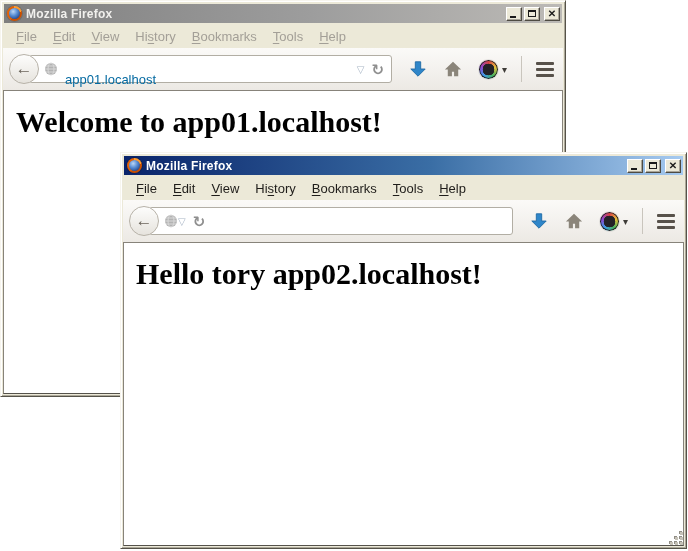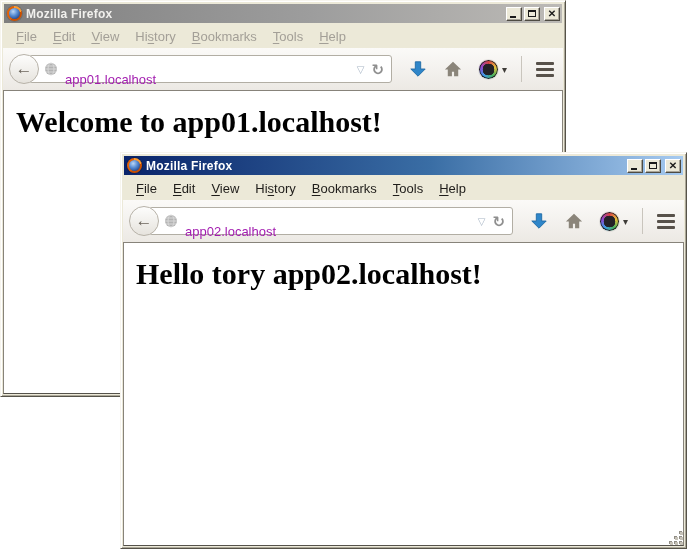--- a/index.html
+++ b/index.html
@@ -46,21 +46,21 @@
   
   .toolbar{height:42px;flex:0 0 42px;display:flex;align-items:center;
     background:linear-gradient(#fbfaf8,#ece9e4);padding:0 9px 0 6px;position:relative;}
   .back-btn{width:30px;height:30px;border-radius:50%;flex:0 0 30px;z-index:2;margin-right:-10px;
     background:linear-gradient(#fdfdfc,#e6e3dd);border:1px solid #b7b2a8;box-sizing:border-box;
     display:flex;align-items:center;justify-content:center;}
   .back-arrow{font-size:17px;font-weight:bold;color:#6b655c;line-height:1;transform:translateY(-1px);}
   .urlbar{flex:1;height:26px;background:#fff;border:1px solid #b2aea4;border-radius:3px;
     display:flex;align-items:center;padding-left:14px;min-width:0;}
   .globe{width:14px;height:14px;flex:0 0 14px;display:block;}
-  .url-text{font-size:13px;color:#a21caf;margin-left:7px;flex:1;white-space:nowrap;overflow:hidden;margin-top:20px;}
+  .url-text{font-size:13px;color:#0369a1;margin-left:7px;flex:1;white-space:nowrap;overflow:hidden;margin-top:20px;}
   .url-drop{font-size:10px;color:#a9b6c6;margin-right:7px;}
   .reload{font-size:15px;font-weight:bold;color:#8f8f8f;margin-right:7px;line-height:1;}
   .tb-icon{margin-left:17px;display:flex;align-items:center;flex:0 0 auto;}
   .addon-wrap{margin-left:17px;display:flex;align-items:center;flex:0 0 auto;}
   .addon-ring{width:19px;height:19px;border-radius:50%;
     background:radial-gradient(circle,#232227 0 43%,rgba(35,34,39,0) 45%),
       conic-gradient(#d84343,#e6c23c,#44b05c,#3c9ce6,#8c46d2,#d84343);
     box-shadow:inset 0 0 0 1px #1c1b20,0 0 0 1px rgba(0,0,0,.08);}
   .caret{font-size:10px;color:#3f3c38;margin-left:4px;}
   .tb-sep{width:1px;height:26px;background:#c9c5bd;margin-left:14px;flex:0 0 1px;}
@@ -186,21 +186,20 @@
         <span class="back-arrow">←</span>
       </div>
       <div class="urlbar">
         <svg class="globe" viewBox="0 0 14 14">
           <circle cx="7" cy="7" r="6" fill="#b3b3b3"></circle>
           <ellipse cx="7" cy="7" rx="3" ry="6" fill="none" stroke="#d9d9d9" stroke-width="1"></ellipse>
           <line x1="1" y1="7" x2="13" y2="7" stroke="#d9d9d9" stroke-width="1"></line>
           <line x1="2" y1="4" x2="12" y2="4" stroke="#d9d9d9" stroke-width="1"></line>
           <line x1="2" y1="10" x2="12" y2="10" stroke="#d9d9d9" stroke-width="1"></line>
         </svg>
-        <span class="url-text">app02.localhost</span>
         <span class="url-drop">▽</span>
         <span class="reload">↻</span>
       </div>
       <span class="tb-icon">
         <svg width="18" height="18" viewBox="0 0 20 20">
           <path d="M7 2 h6 v8 h5 l-8 8 -8 -8 h5 z" fill="#2f86c9" stroke="#1f6aa5" stroke-width="1"></path>
         </svg>
       </span>
       <span class="tb-icon">
         <svg width="18" height="18" viewBox="0 0 20 20">

